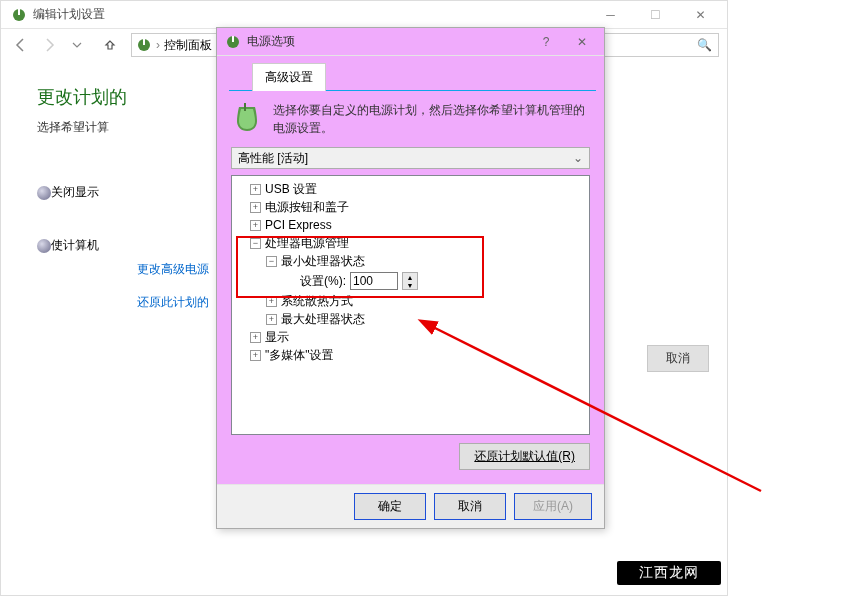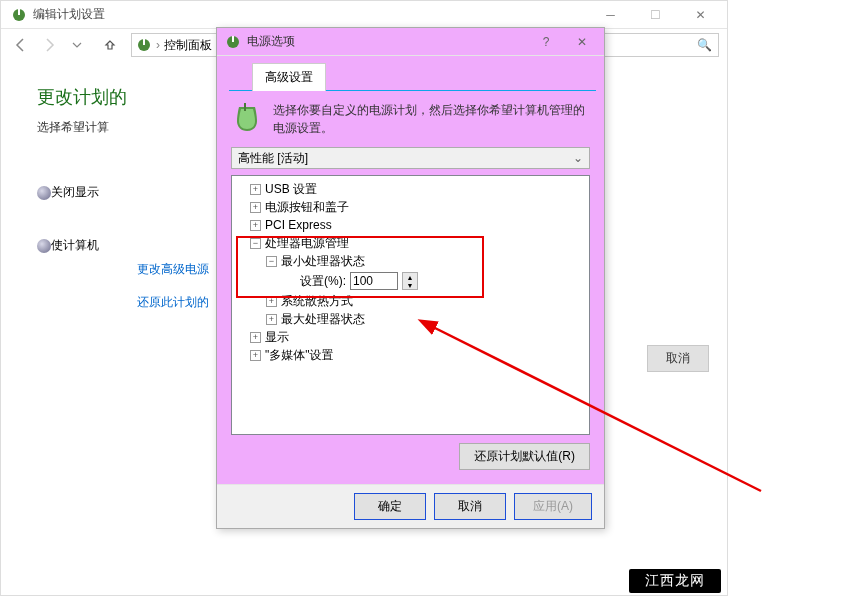--- a/index.html
+++ b/index.html
@@ -45,29 +45,29 @@
 .tree { padding: 4px 0; font-family: "Microsoft YaHei", Tahoma; }
 .tree-row { display: flex; align-items: center; height: 18px; padding: 0 4px; white-space: nowrap; }
 .tree-row .exp { width: 11px; height: 11px; border: 1px solid #9a9a9a; display: inline-flex; align-items: center; justify-content: center; font-size: 9px; line-height: 1; color: #555; margin-right: 4px; background: #fff; }
 .tree-row .lbl { color: #000; }
 .setting-row { display: flex; align-items: center; gap: 4px; padding-left: 68px; margin: 2px 0; }
 .setting-row input { width: 48px; height: 18px; border: 1px solid #7a7a7a; font-size: 12px; padding: 0 2px; }
 .spinner { display: flex; flex-direction: column; border: 1px solid #adadad; }
 .spinner div { width: 14px; height: 8px; display: flex; align-items: center; justify-content: center; font-size: 7px; background: #e9e9e9; }
 .highlight-box { position: absolute; border: 2px solid #e60000; pointer-events: none; }
 .restore-row { display: flex; justify-content: flex-end; padding: 8px 0; }
-.restore-row .btn { border: 1px solid #adadad; background: #e1e1e1; padding: 4px 14px; }
+.restore-row .btn { border: 1px solid #adadad; background: #e1e1e1; padding: 4px 14px; text-decoration: underline; }
 .dlg-footer { display: flex; justify-content: flex-end; gap: 8px; padding: 8px 12px; border-top: 1px solid #e5e5e5; background: #f0f0f0; }
 .dlg-footer .btn { min-width: 72px; text-align: center; border: 1px solid #1d4ed8; background: #e1e1e1; padding: 4px 18px; }
 .dlg-footer .btn.disabled { color: #9a9a9a; }
 
 
 .arrow-svg { position: absolute; pointer-events: none; }
 
-.watermark { position: absolute; right: 6px; bottom: 2px; background: #000; color: #fff; padding: 3px 16px; border-radius: 2px; font-size: 14px; letter-spacing: 1px; }
+.watermark { position: absolute; right: 6px; bottom: 10px; background: #000; color: #fff; padding: 3px 22px; border-radius: 2px; font-size: 14px; letter-spacing: 1px; }
 
 .ind { display:inline-block; }
 .i1 { width: 14px; } .i2 { width: 30px; }
 </style>
 </head>
 <body>
 
 <div class="main-window">
 
   <div class="titlebar">

